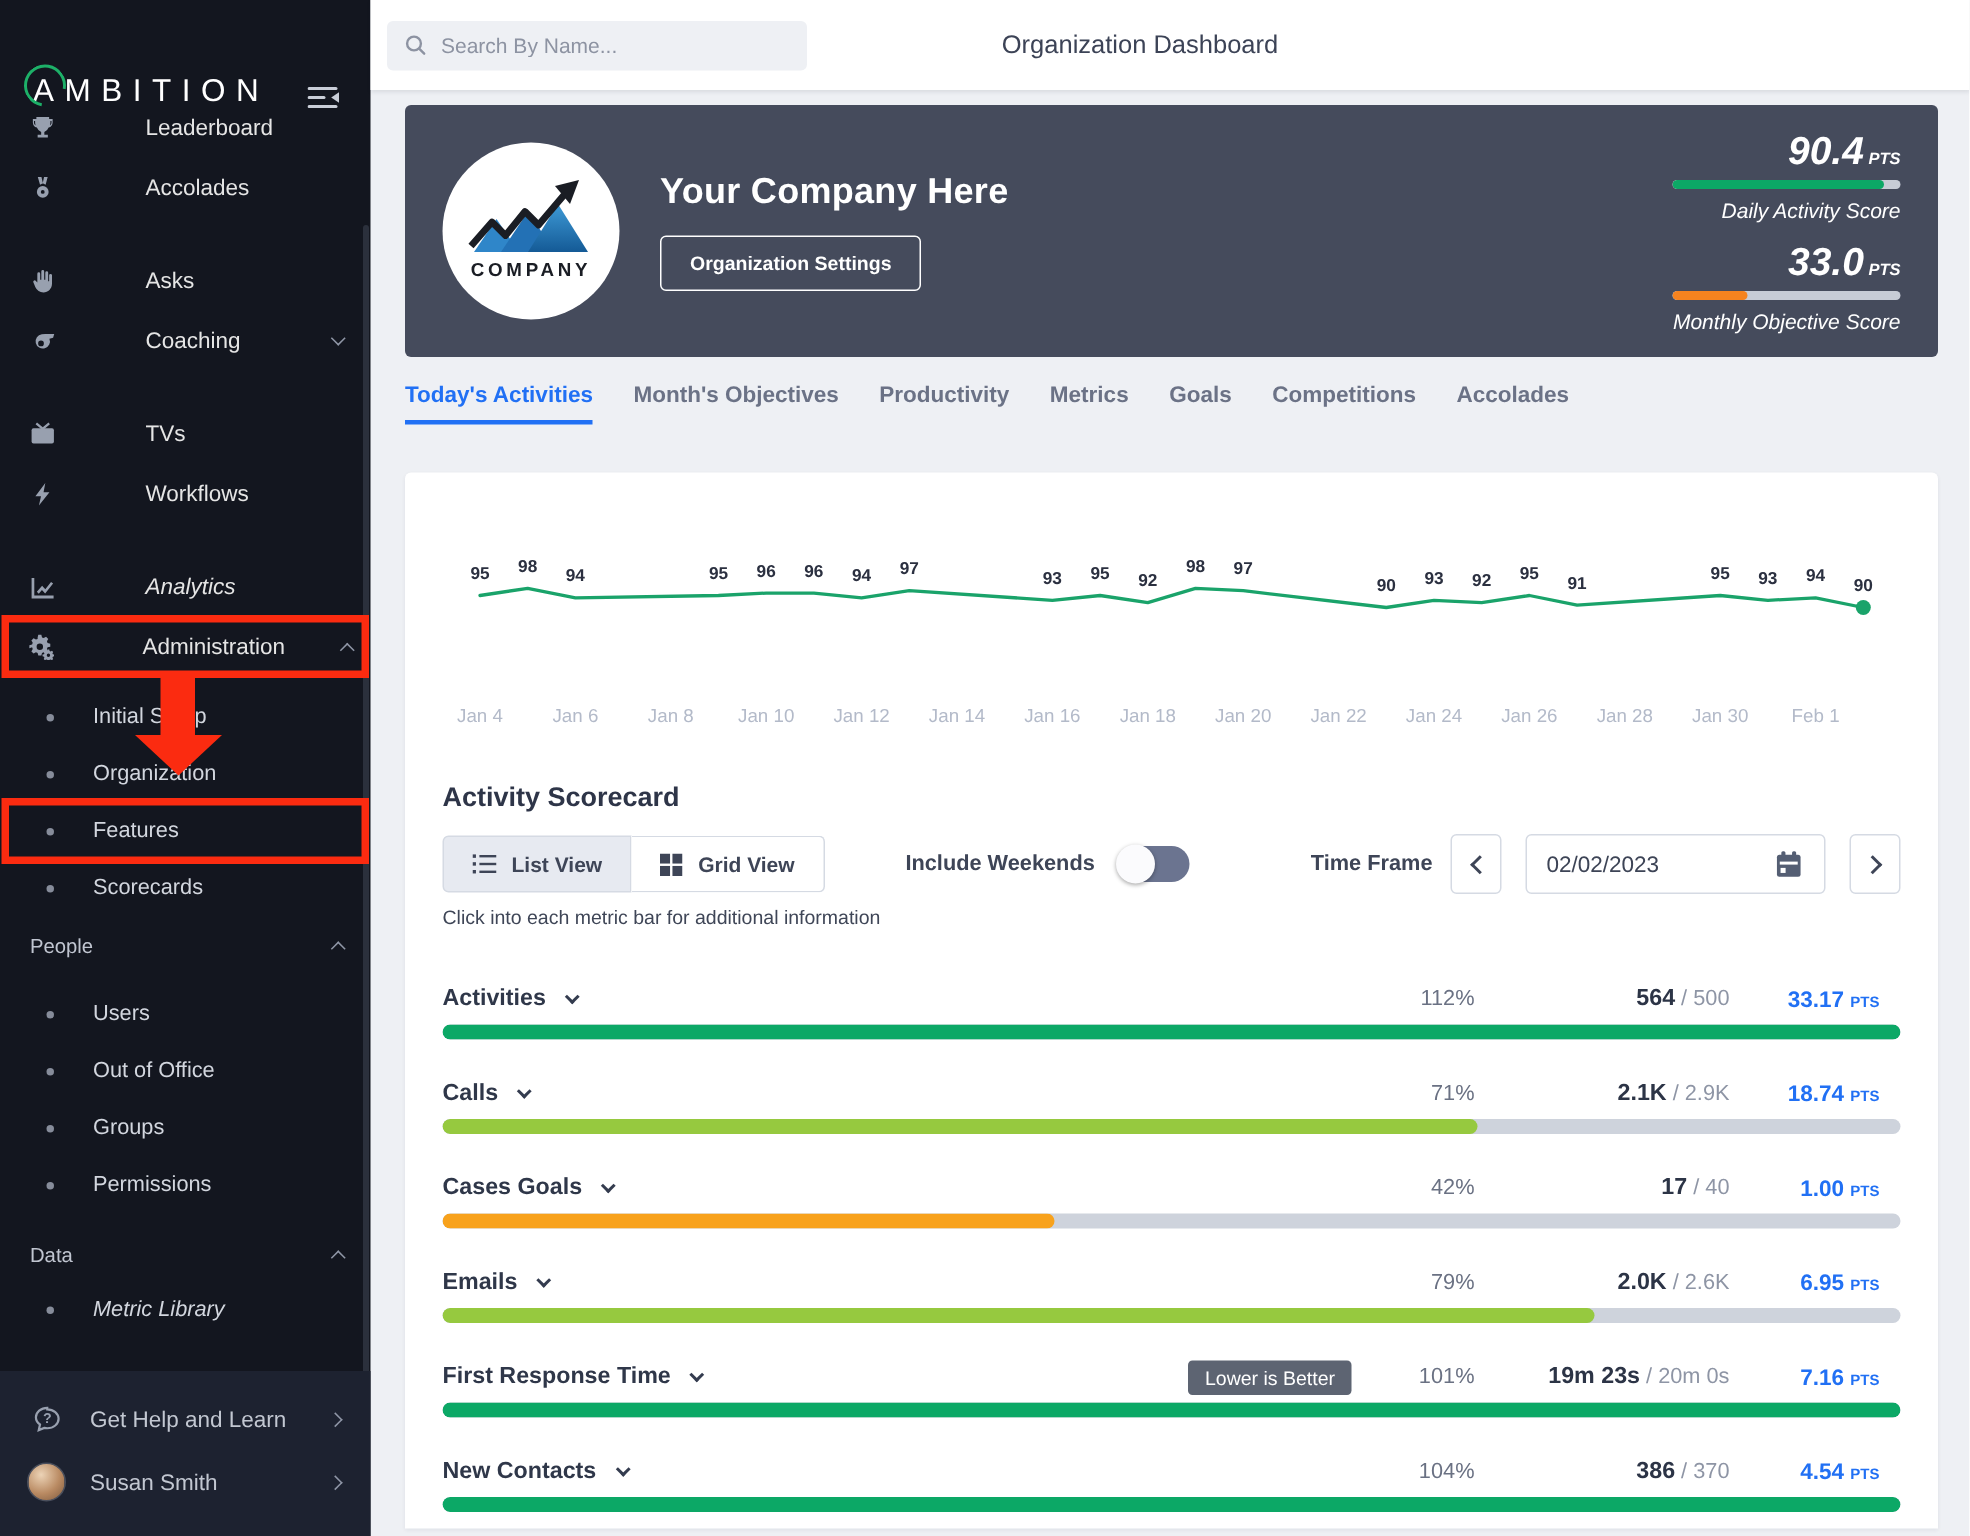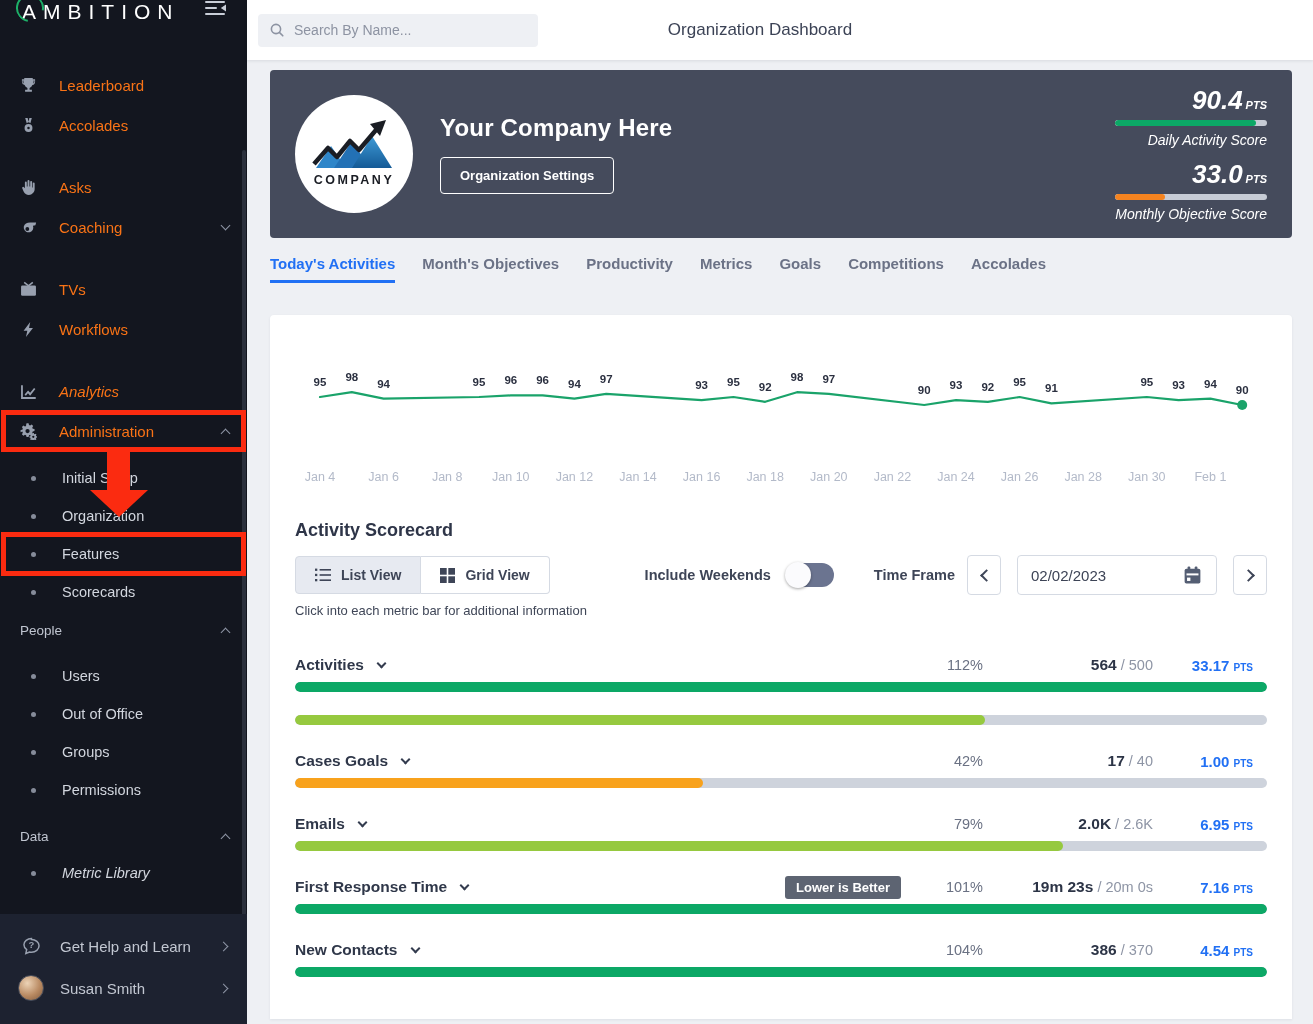--- a/index.html
+++ b/index.html
@@ -1,27 +1,27 @@
 <!DOCTYPE html>
 <html><head>
 <meta charset="utf-8">
 <style>
   * { margin:0; padding:0; box-sizing:border-box; }
   body { font-family:"Liberation Sans", sans-serif; background:#fff; }
   .app { position:relative; width:1313px; height:1024px; background:#eef0f4; display:flex; overflow:hidden; }
 
   
   .sidebar { position:relative; width:247px; height:100%; background:#13161f; flex-shrink:0; }
-  .side-logo { position:absolute; top:0; left:0; right:0; height:60px; display:flex; align-items:flex-start; justify-content:space-between; padding:0 20px 0 22px; }
+  .side-logo { position:absolute; top:13px; left:0; right:0; height:60px; display:flex; align-items:flex-end; justify-content:space-between; padding:0 20px 0 22px; }
   .logo-text { color:#fff; font-size:21px; letter-spacing:7px; font-weight:400; }
   .logo-first { position:relative; display:inline-block; }
   .logo-first::after { content:""; position:absolute; left:-6px; top:-6px; width:24px; height:24px; border:2.5px solid #1db068; border-radius:50%; border-bottom-color:transparent; transform:rotate(-35deg); }
   .side-nav { position:absolute; inset:60px 0 110px 0; }
   .nav-item, .nav-sub, .nav-section { position:absolute; left:0; right:0; display:flex; align-items:center; cursor:pointer; }
-  .nav-item { height:40px; padding:0 18px; font-size:15px; color:#f97316; }
+  .nav-item { height:40px; padding:0 18px; font-size:15px; color:#e5e5e5;gap:38px; }
   .nav-sub { height:38px; padding:0 18px 0 31px; font-size:14.5px; color:#d2d6de; }
   .nav-section { height:38px; padding:0 18px 0 20px; font-size:13.5px; color:#c0c5d0; }
   .nav-icon { width:20px; margin-right:21px; display:flex; justify-content:center; align-items:center; }
   .bullet { width:5px; height:5px; border-radius:50%; background:#868c9a; margin-right:26px; flex-shrink:0; }
   .chev { width:7px; height:7px; border-right:1.7px solid #8f96a6; border-bottom:1.7px solid #8f96a6; display:inline-block; margin-left:auto; flex-shrink:0; }
   .chev.down { transform:rotate(45deg); margin-top:-4px; }
   .chev.up { transform:rotate(-135deg); margin-top:4px; }
   .chev.right { transform:rotate(-45deg); }
   .side-scrollbar { position:absolute; right:1px; top:150px; bottom:4px; width:4px; background:#2b303c; border-radius:2px; }
   .side-footer { position:absolute; left:0; right:0; bottom:0; height:110px; background:#1d2230; padding-top:11px; }
@@ -72,37 +72,37 @@
   .sc-title { font-size:18px; font-weight:700; color:#2e3548; margin-top:26px; }
   .sc-controls { display:flex; align-items:center; margin-top:14px; }
   .view-toggle { display:flex; }
   .vbtn { height:38px; padding:0 19px; border:1px solid #d5dae3; display:flex; align-items:center; gap:10px; font-size:14px; font-weight:700; color:#3e4557; background:#fff; cursor:pointer; font-family:inherit; }
   .vbtn:first-child { border-radius:4px 0 0 4px; }
   .vbtn:last-child { border-radius:0 4px 4px 0; border-left:none; }
   .vbtn.selected { background:#e7eaf1; }
   .weekends { margin-left:auto; display:flex; align-items:center; gap:15px; font-size:14.5px; font-weight:700; color:#3e4557; }
   .toggle { width:48px; height:24px; background:#6b7490; border-radius:12px; position:relative; cursor:pointer; }
   .knob { position:absolute; left:-1px; top:-1px; width:26px; height:26px; background:#fbfbfd; border-radius:50%; box-shadow:0 1px 3px rgba(0,0,0,.35); }
-  .timeframe { margin-left:40px; display:flex; align-items:center; }
+  .timeframe { margin-left:81px; display:flex; align-items:center; }
   .tf-label { font-size:14.5px; font-weight:700; color:#3e4557; margin-right:12px; }
   .tf-btn { width:34px; height:40px; border:1px solid #d5dae3; border-radius:4px; background:#fff; display:flex; align-items:center; justify-content:center; cursor:pointer; }
   .tfchev { width:9px; height:9px; border-right:2.5px solid #3e4557; border-bottom:2.5px solid #3e4557; display:inline-block; }
   .tfchev.left { transform:rotate(135deg); margin-left:4px; }
   .tfchev.right { transform:rotate(-45deg); margin-right:4px; }
   .tf-date { width:200px; height:40px; border:1px solid #d5dae3; border-radius:4px; margin:0 16px; display:flex; align-items:center; justify-content:space-between; padding:0 13px; }
   .tf-date input { border:none; outline:none; font-size:15px; color:#3d4456; width:120px; font-family:inherit; }
   .sc-caption { font-size:13px; color:#3f4657; margin-top:8px; }
 
   .metrics { margin-top:34px; }
   .metric-row { margin-bottom:23px; cursor:pointer; }
   .metric-head { display:flex; align-items:center; height:26px; }
   .m-name { font-size:15.5px; font-weight:700; color:#2f3749; }
   .mchev { width:7px; height:7px; border-right:2px solid #343c4f; border-bottom:2px solid #343c4f; display:inline-block; transform:rotate(45deg); margin-left:14px; margin-top:-3px; }
   .m-spacer { flex:1; }
-  .m-badge { background:#5d6472; color:#fff; font-size:13px; font-weight:700; padding:4px 11px; border-radius:3px; margin-right:22px; }
+  .m-badge { background:#5d6472; color:#fff; font-size:13px; font-weight:400; padding:4px 11px; border-radius:3px; margin-right:22px; }
   .m-pct { width:60px; text-align:right; font-size:14.5px; color:#6a7183; }
   .m-val { width:170px; text-align:right; font-size:14.5px; color:#8e95a5; }
   .m-val b { font-size:15.5px; color:#2c3446; }
   .m-pts { width:114px; text-align:right; font-size:15px; font-weight:700; color:#2170f4; padding-right:14px; }
   .m-pts small { font-size:10px; font-weight:700; }
   .metric-bar { height:10px; border-radius:5px; background:#ced3dc; margin-top:4px; overflow:hidden; }
   .metric-fill { height:100%; border-radius:5px; }
 </style>
 </head>
 <body>
@@ -441,20 +441,28 @@
                 <span class="m-spacer"></span>
                 <span class="m-pct">112%</span>
                 <span class="m-val"><b>564</b> / 500</span>
                 <span class="m-pts">33.17 <small>PTS</small></span>
               </div>
               <div class="metric-bar">
                 <div class="metric-fill" style="width:100%;background:#0ca866"></div>
               </div>
             </div>
             <div class="metric-row">
+              <div class="metric-head">
+                <span class="m-name">Calls</span>
+                <span class="mchev"></span>
+                <span class="m-spacer"></span>
+                <span class="m-pct">71%</span>
+                <span class="m-val"><b>2.1K</b> / 2.9K</span>
+                <span class="m-pts">18.74 <small>PTS</small></span>
+              </div>
               <div class="metric-bar">
                 <div class="metric-fill" style="width:71%;background:#96c93f"></div>
               </div>
             </div>
             <div class="metric-row">
               <div class="metric-head">
                 <span class="m-name">Cases Goals</span>
                 <span class="mchev"></span>
                 <span class="m-spacer"></span>
                 <span class="m-pct">42%</span>

